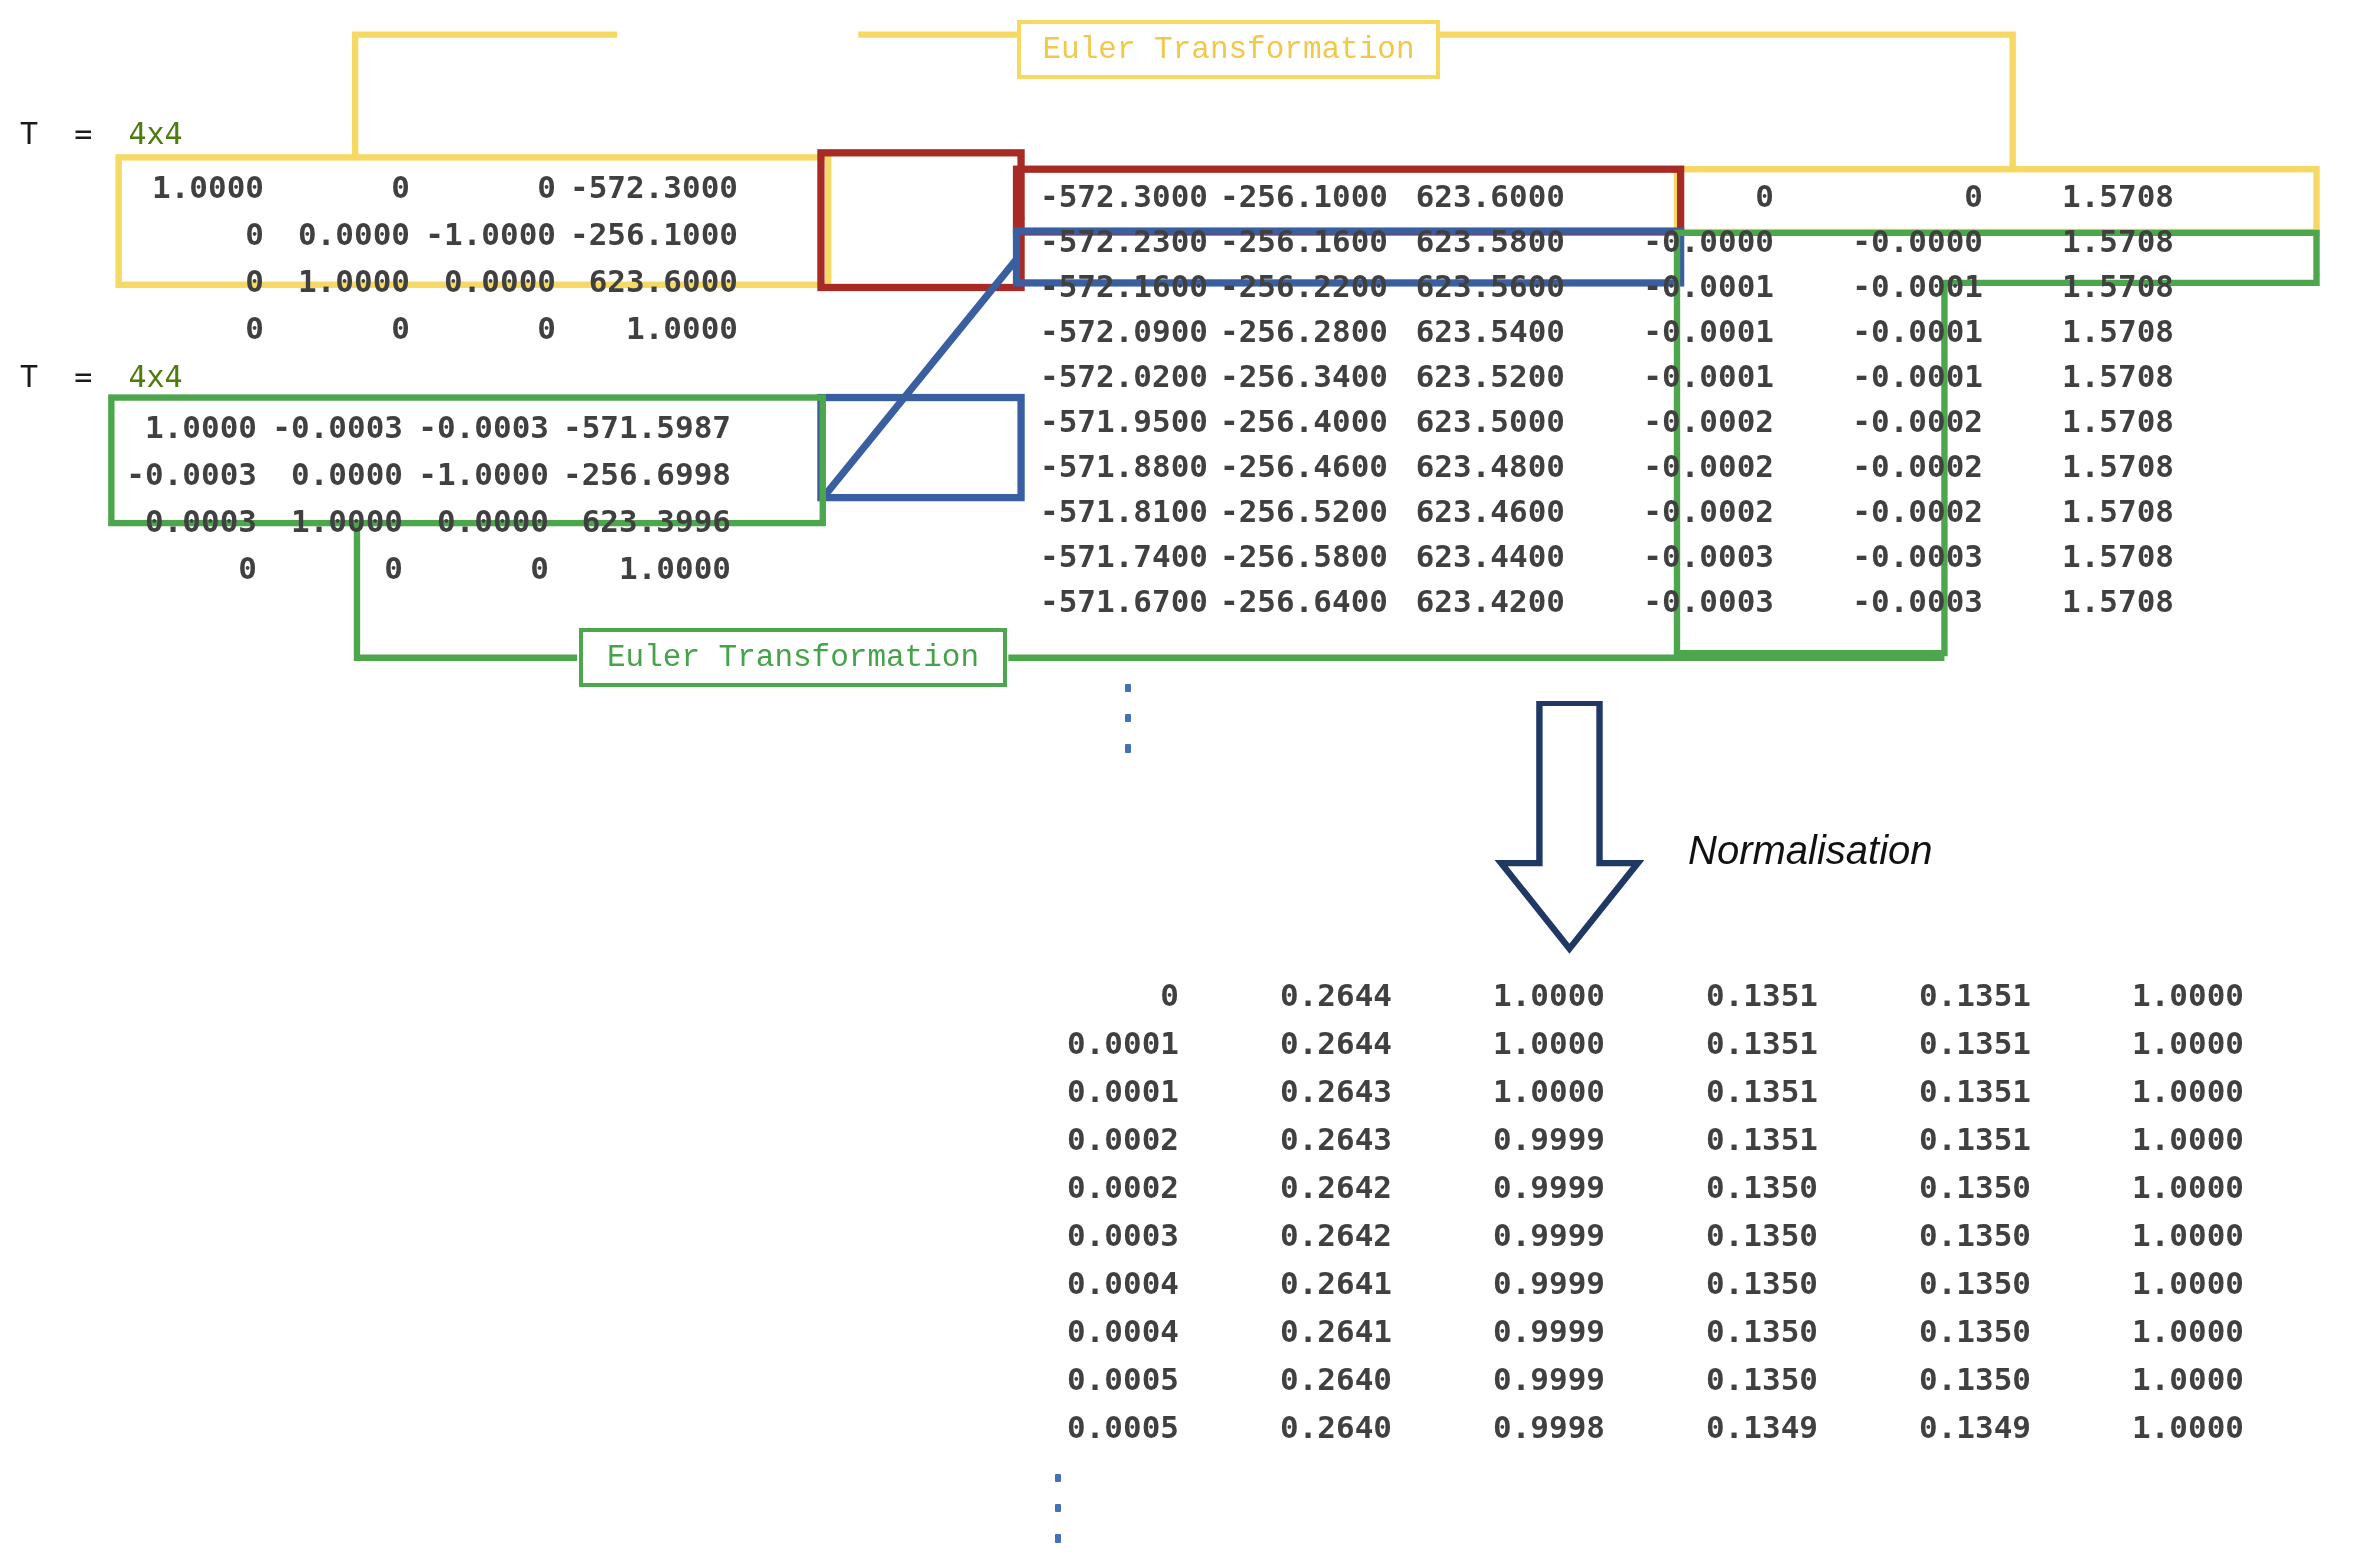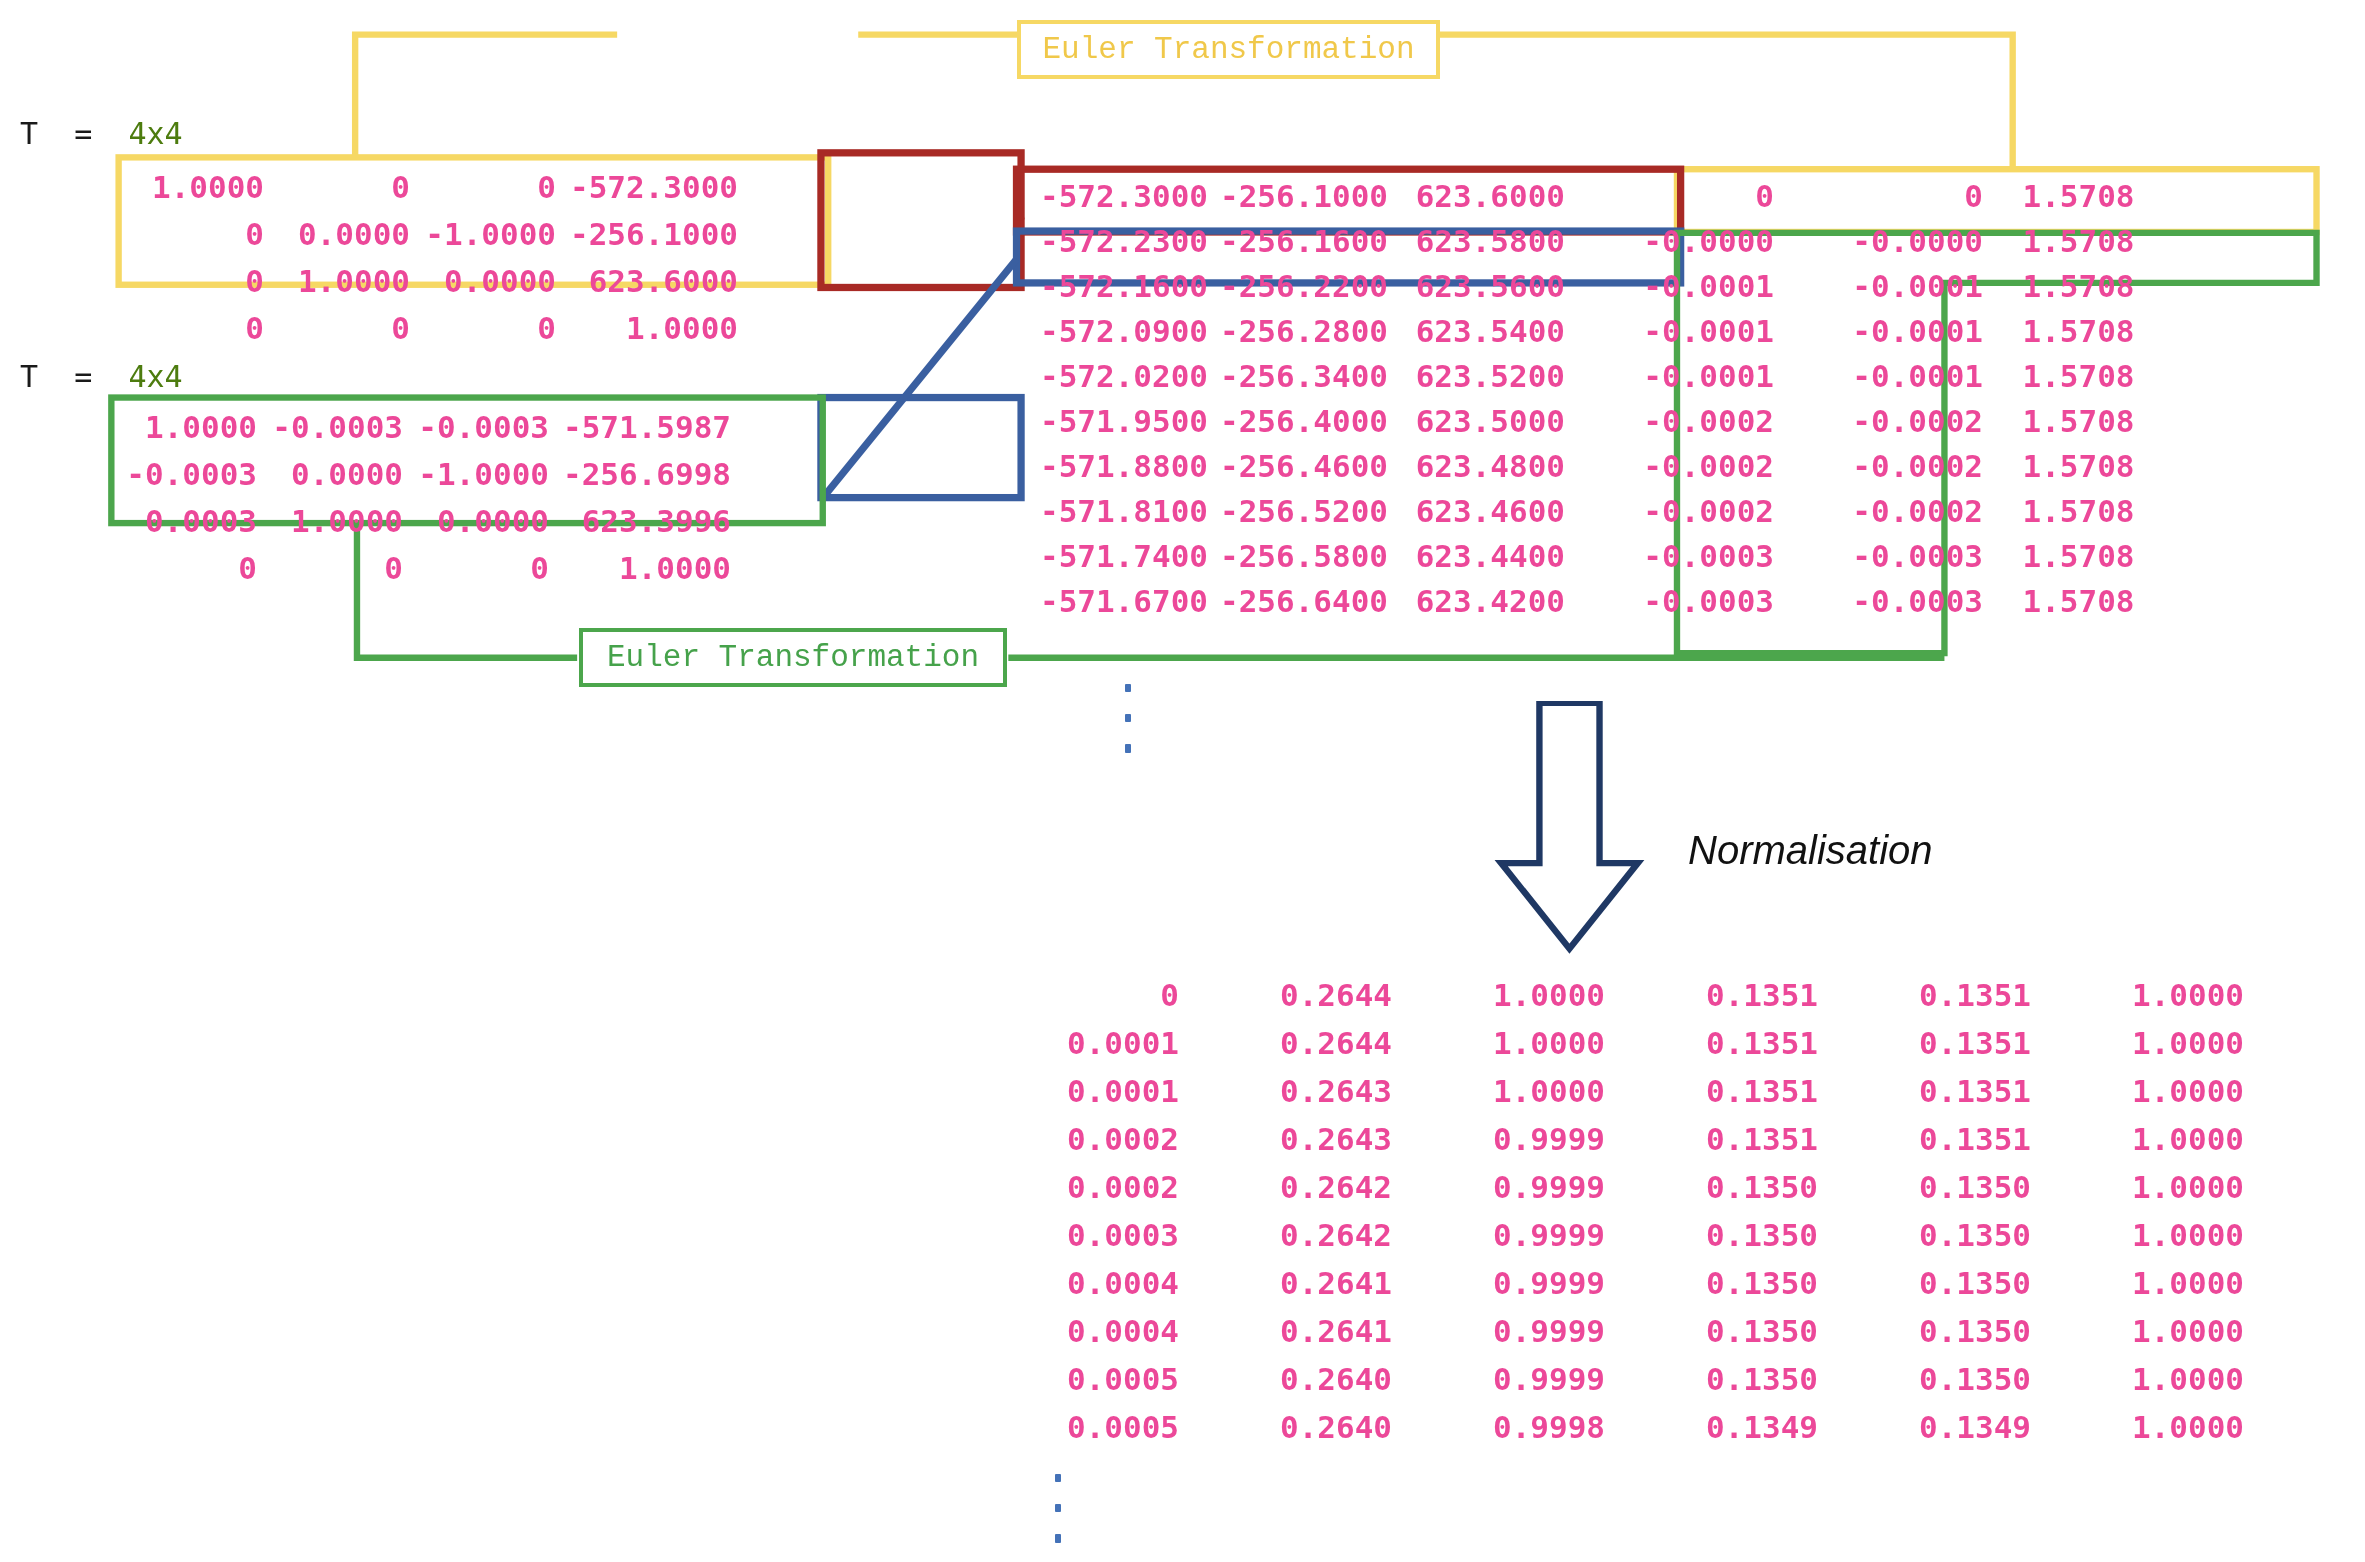--- a/index.html
+++ b/index.html
@@ -9,21 +9,21 @@
     overflow:hidden;position:relative;
   }
   #stage{position:absolute;left:0;top:0;width:2366px;height:1562px;}
 
   
   #wires{position:absolute;left:0;top:0;width:2366px;height:1562px;pointer-events:none;}
 
   
   .mono{
     font-family:"DejaVu Sans Mono","Liberation Mono",monospace;
-    font-size:31px;line-height:47px;color:#ec4899;
+    font-size:31px;line-height:47px;color:#404040;
     white-space:pre;font-weight:700;letter-spacing:0px;
   }
   .matrix{position:absolute;}
   .matrix .row{display:flex;height:47px;}
   .matrix .cell{width:146px;text-align:right;}
   .matrix .cell.wide{width:182px;}
 
   
   .tlabel{
     position:absolute;font-size:30px;color:#1a1a1a;
@@ -44,21 +44,21 @@
 
   
   .bigtable{position:absolute;}
   .bigtable .row{display:flex;height:45px;}
   .bigtable .c{text-align:right;}
   .bigtable .c0{width:182px;}
   .bigtable .c1{width:180px;}
   .bigtable .c2{width:177px;}
   .bigtable .c3{width:209px;}
   .bigtable .c4{width:209px;}
-  .bigtable .c5{width:191px;text-align:center;}
+  .bigtable .c5{width:191px;}
 
   
   .normtable{position:absolute;}
   .normtable .row{display:flex;height:48px;}
   .normtable .c{width:162px;text-align:right;}
   .normtable .c+.c{margin-left:51px;}
 
   
   .vdots{position:absolute;display:flex;flex-direction:column;align-items:center;}
   .vdots i{display:block;width:6.4px;height:8.2px;background:#4472B8;margin-bottom:22px;border-radius:0.9px;}

